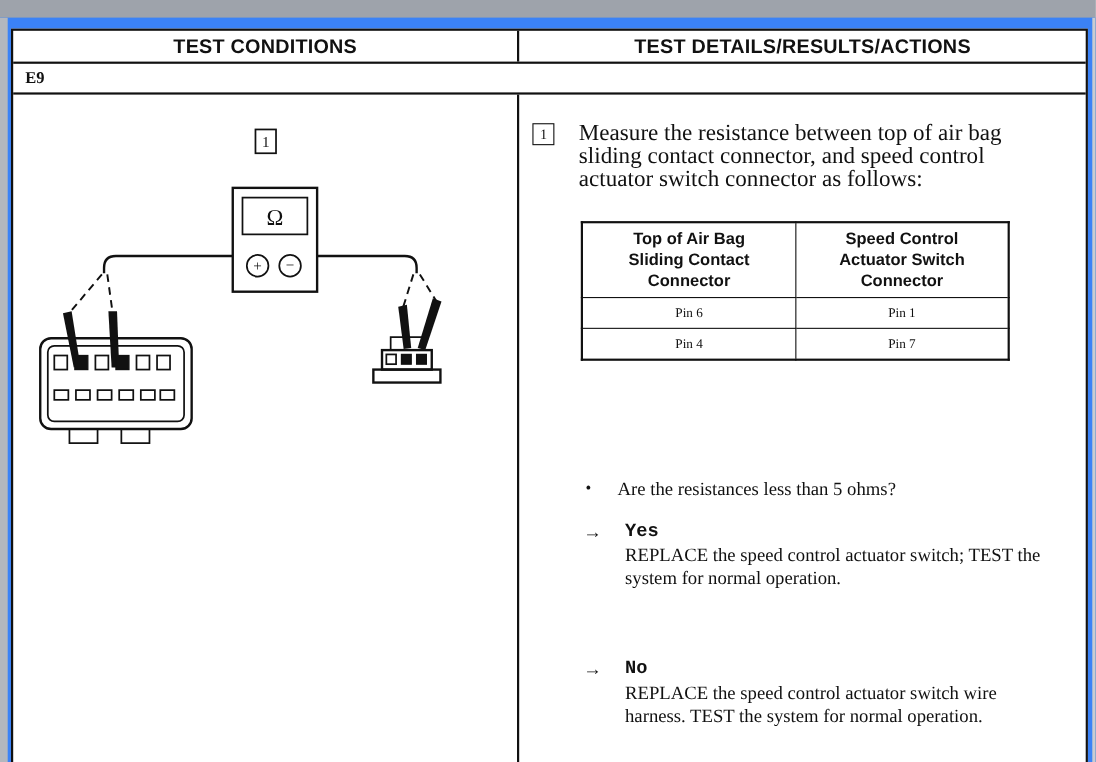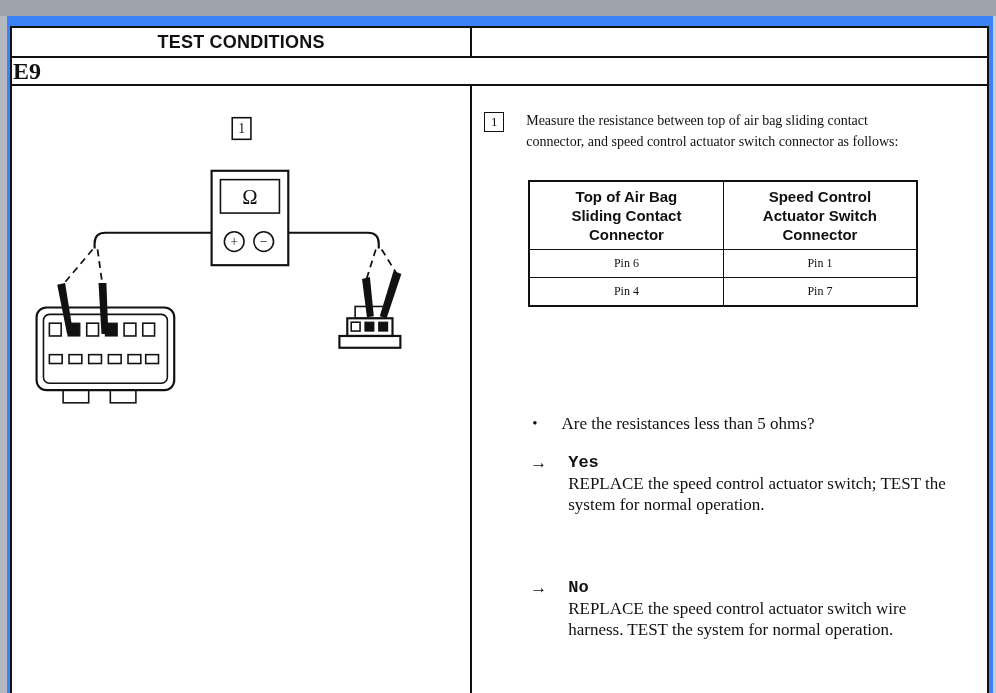--- a/index.html
+++ b/index.html
@@ -25,22 +25,22 @@
     display:flex; align-items:center; justify-content:center;
     font-family:"Liberation Sans", sans-serif; font-weight:bold; font-size:18px;
     letter-spacing:0.2px;
   }
   .hdr-cell.left  { width:47.2%; border-right:2px solid #111; }
   .hdr-cell.right { flex:1; }
 
   
   .test-row {
     height:28px; border-bottom:2px solid #111;
-    display:flex; align-items:center; font-weight:bold; font-size:24px;
-    padding-left:1px;
+    display:flex; align-items:center; font-weight:bold; font-size:15px;
+    padding-left:11px;
   }
   .test-id { margin-right:26px; }
 
   
   .body-row { flex:1; display:flex; min-height:0; }
   .cell-left  { width:47.2%; border-right:2px solid #111; position:relative; }
   .cell-right { flex:1; padding:24px 14px 0 12px; }
 
   
   .diagram { position:absolute; left:0; top:0; width:100%; height:100%; }
@@ -54,21 +54,21 @@
   .ohm   { font-family:"Liberation Serif", serif; font-size:21px; text-anchor:middle; fill:#111; }
   .jack  { font-family:"Liberation Serif", serif; font-size:14px; text-anchor:middle; fill:#111; }
 
   
   .step-row { display:flex; gap:22px; }
   .step-box {
     width:20px; height:20px; border:1.5px solid #111; flex:0 0 20px;
     display:flex; align-items:center; justify-content:center;
     font-size:13px; margin-top:2px;
   }
-  .instruction { font-size:14px; line-height:21px; width:392px; }
+  .instruction { font-size:21px; line-height:21px; width:392px; }
 
   .pin-table {
     border-collapse:collapse; margin:28px 0 0 44px; width:390px;
     border:2px solid #111;
   }
   .pin-table th {
     border:1.5px solid #111; font-family:"Liberation Sans", sans-serif;
     font-weight:bold; font-size:15px; line-height:19px; text-align:center;
     padding:5px 30px; width:50%;
   }
@@ -96,20 +96,21 @@
 
 <div class="page">
   <div class="edge-left"></div>
   <div class="edge-bottom"></div>
   <div class="edge-right"></div>
 
   <div class="doc-table">
 
     <div class="header-row">
       <div class="hdr-cell left">TEST CONDITIONS</div>
+      <div class="hdr-cell right">TEST DETAILS/RESULTS/ACTIONS</div>
     </div>
 
     <div class="test-row">
       <span class="test-id">E9</span>
     </div>
 
     <div class="body-row">
 
       <div class="cell-left">
         <svg class="diagram" viewBox="0 0 466 608">

